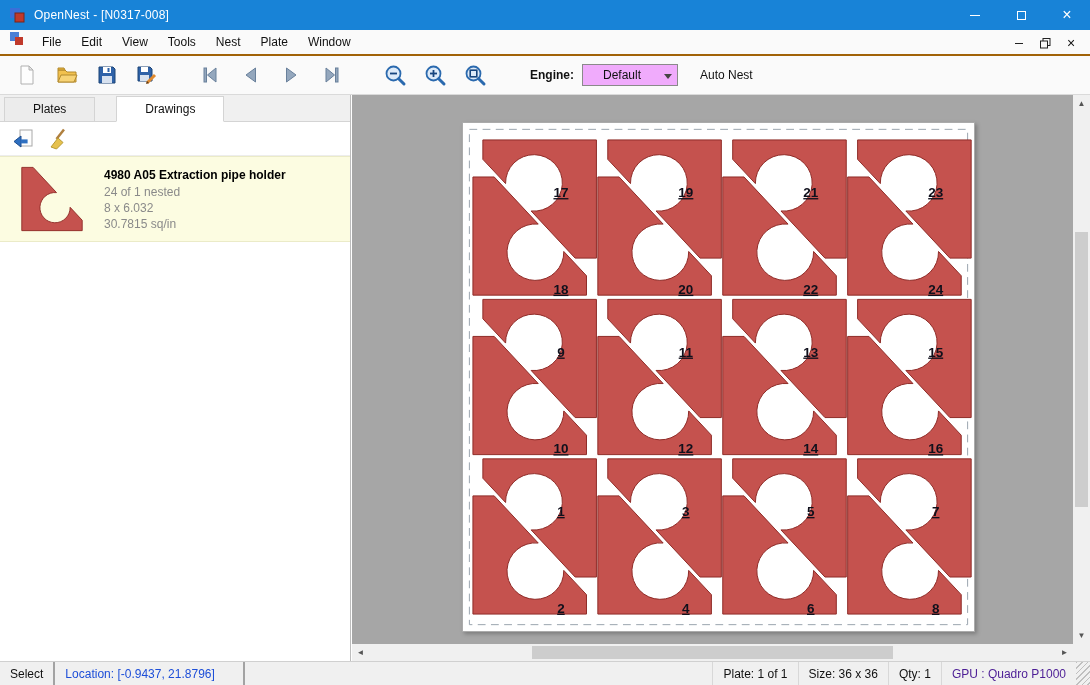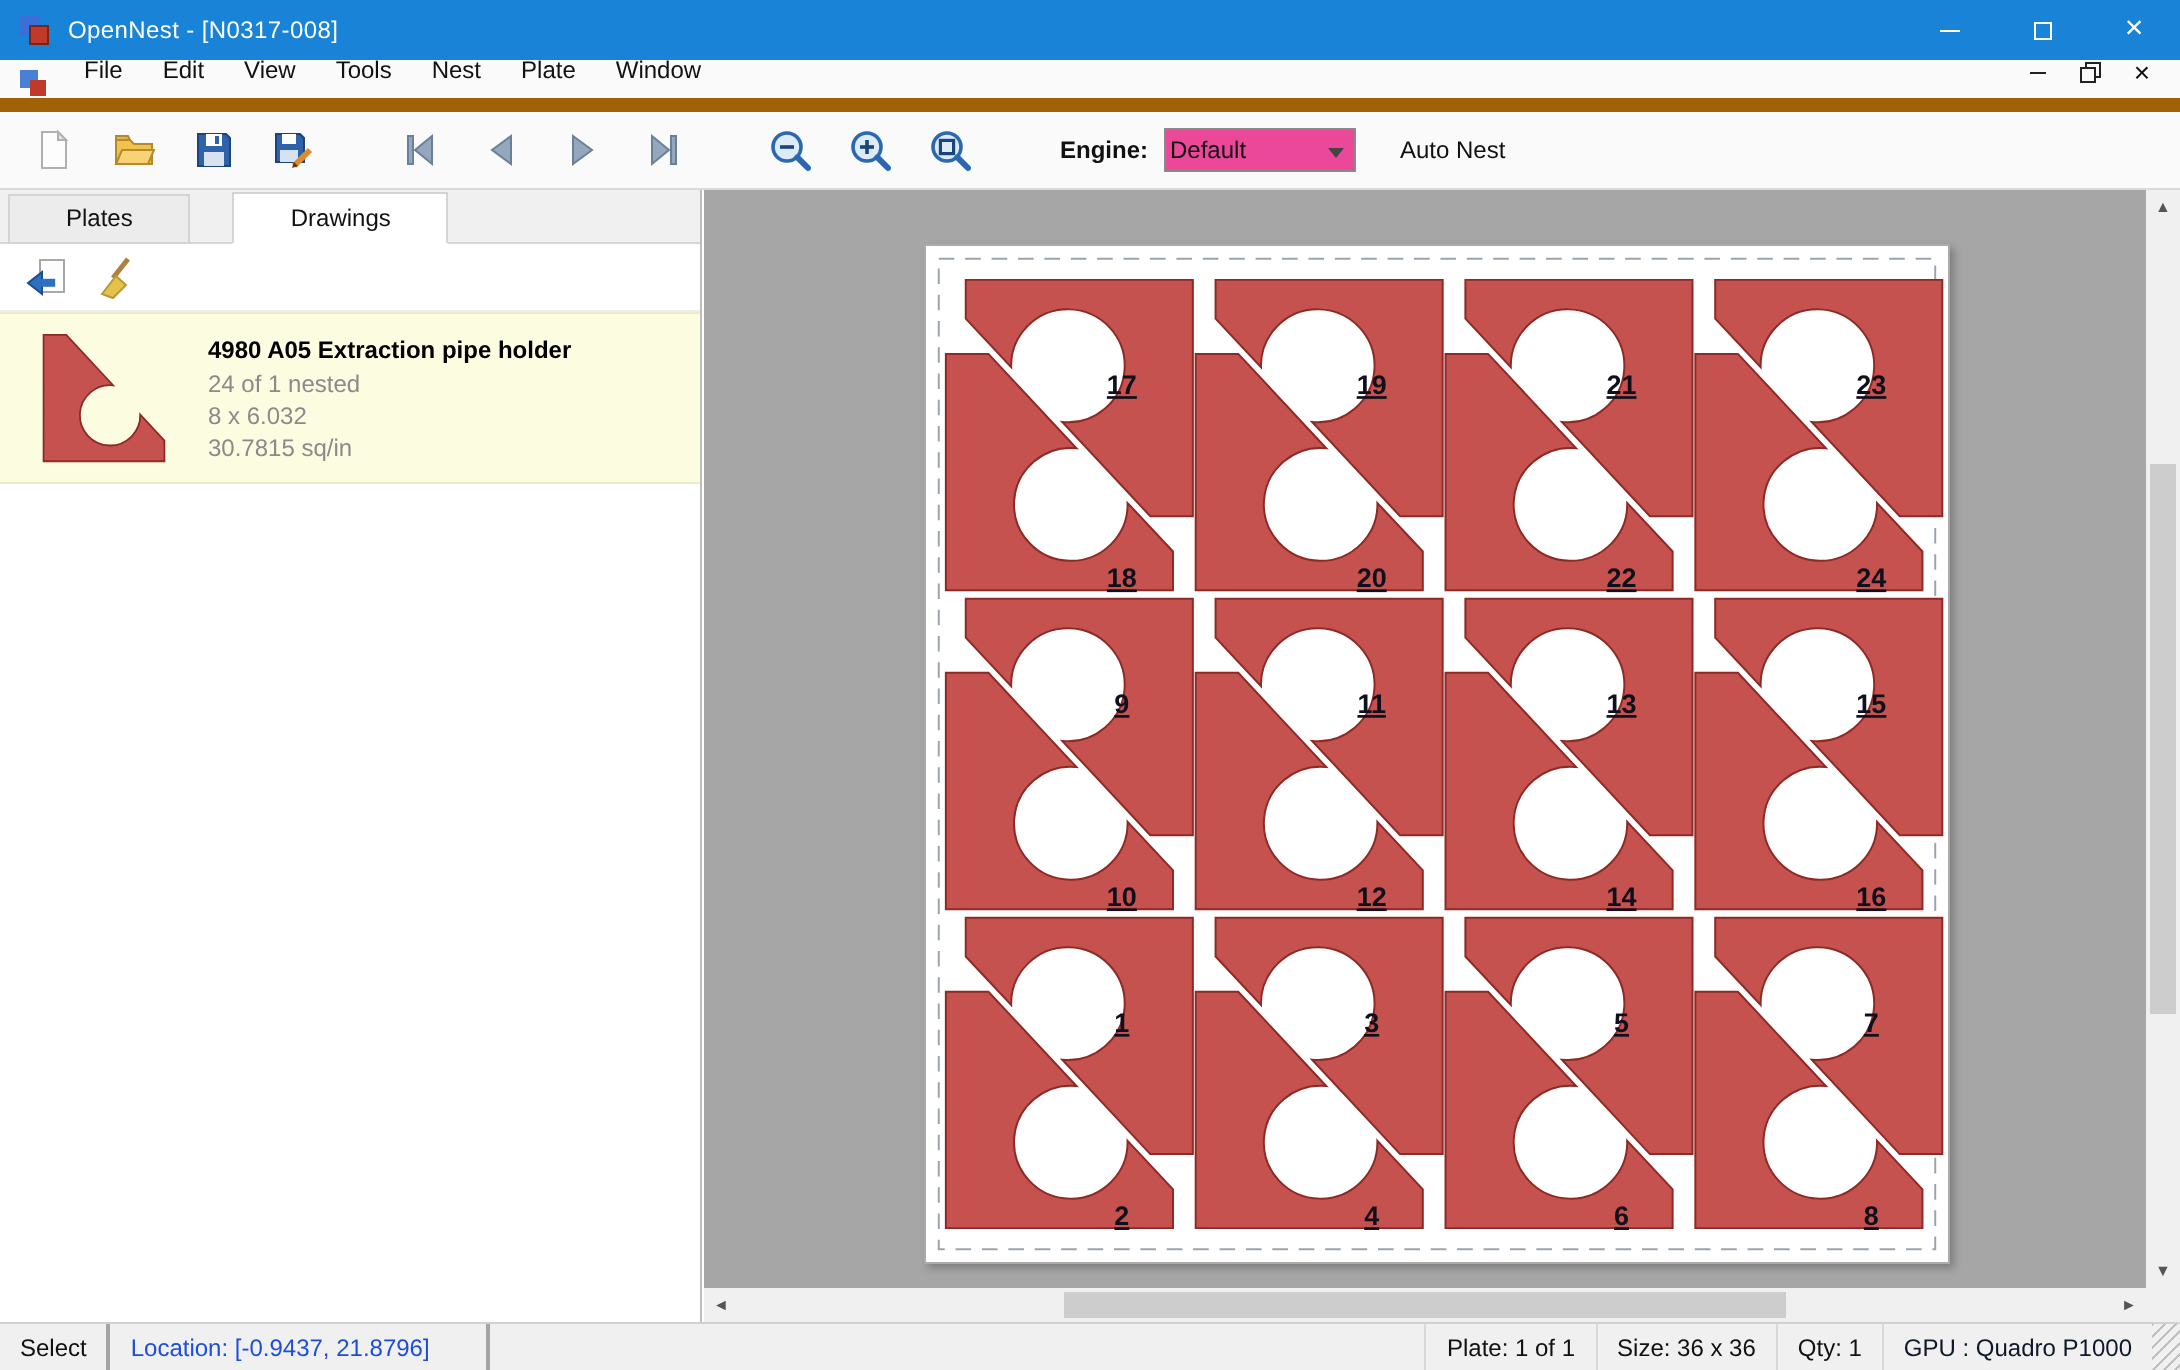--- a/index.html
+++ b/index.html
@@ -10,34 +10,34 @@
   .titlebar{position:absolute;left:0;top:0;width:1090px;height:30px;background:#1883d7;display:flex;align-items:center;color:#fff;}
   .app-icon{margin:0 9px 0 9px;width:16px;height:16px;flex:0 0 auto;}
   .title-text{font-size:12px;letter-spacing:.2px;}
   .win-btns{margin-left:auto;display:flex;height:30px;}
   .win-btn{width:46px;height:30px;display:flex;align-items:center;justify-content:center;}
   .glyph-min{width:10px;height:1px;background:#fff;}
   .glyph-max{width:9px;height:9px;border:1px solid #fff;}
   .glyph-close{font-size:16px;line-height:16px;color:#fff;}
 
   
-  .menubar{position:absolute;left:0;top:30px;width:1090px;height:26px;background:#fafafa;border-bottom:7px solid #a16207;display:flex;align-items:flex-end;}
+  .menubar{position:absolute;left:0;top:30px;width:1090px;height:26px;background:#fafafa;border-bottom:2px solid #a16207;display:flex;align-items:flex-start;}
   .menu-sysicon{width:16px;height:16px;margin:0 7px 0 9px;}
   .menu-item{padding:0 10px;height:26px;line-height:25px;font-size:12px;}
   .mdi-btns{margin-left:auto;display:flex;align-items:center;height:26px;padding-right:6px;}
   .mdi-btn{width:26px;height:22px;display:flex;align-items:center;justify-content:center;}
   .mdi-min{width:8px;height:1px;background:#222;}
   .mdi-close{font-size:14px;color:#111;line-height:14px;}
 
   
   .toolbar{position:absolute;left:0;top:56px;width:1090px;height:39px;background:#fafafa;border-bottom:1px solid #dadada;display:flex;align-items:center;padding-left:12px;}
   .tb-btn{width:30px;height:30px;display:flex;align-items:center;justify-content:center;margin-right:10px;}
   .tb-gap{width:24px;flex:0 0 auto;}
   .engine-label{font-weight:bold;margin:0 8px 0 30px;}
-  .combo{width:96px;height:22px;background:#ec4899;border:1px solid #8a8a8a;display:flex;align-items:center;padding-left:2px;position:relative;}
+  .combo{width:96px;height:22px;background:#f0abfc;border:1px solid #8a8a8a;display:flex;align-items:center;padding-left:20px;position:relative;}
   .combo-arrow{position:absolute;right:5px;top:9px;width:0;height:0;border-left:4px solid transparent;border-right:4px solid transparent;border-top:5px solid #444;}
   .autonest{margin-left:22px;}
 
   
   .sidebar{position:absolute;left:0;top:95px;width:351px;bottom:24px;background:#fff;border-right:1px solid #bdbdbd;}
   .tabstrip{height:27px;background:#f0f0f0;display:flex;align-items:flex-end;border-bottom:1px solid #d4d4d4;padding-left:2px;gap:19px;}
   .tab{height:24px;line-height:23px;padding:0 28px;background:#ececec;border:1px solid #d4d4d4;border-bottom:none;margin-left:2px;font-size:12px;}
   .tab.active{background:#fff;height:26px;line-height:25px;margin-bottom:-1px;border-bottom:1px solid #fff;position:relative;z-index:2;}
   .panel-tools{height:34px;display:flex;align-items:center;padding-left:8px;border-bottom:1px solid #ededed;background:#fff;}
   .pt-btn{width:30px;height:28px;display:flex;align-items:center;justify-content:center;margin-right:6px;}
@@ -319,15 +319,15 @@
   <div class="scroll-corner"></div>
 </div>
 
 <div class="statusbar">
   <div class="sb-cell sb-mode">Select</div>
   <div class="sb-cell sb-location">Location: [-0.9437, 21.8796]</div>
   <div class="sb-spacer"></div>
   <div class="sb-cell sb-right">Plate: 1 of 1</div>
   <div class="sb-cell sb-right">Size: 36 x 36</div>
   <div class="sb-cell sb-right">Qty: 1</div>
-  <div class="sb-cell sb-right" style="color: #0f172a;">GPU : Quadro P1000</div>
+  <div class="sb-cell sb-right" style="color: #4c1d95;">GPU : Quadro P1000</div>
   <div class="sb-grip"></div>
 </div>
 
 </body></html>

